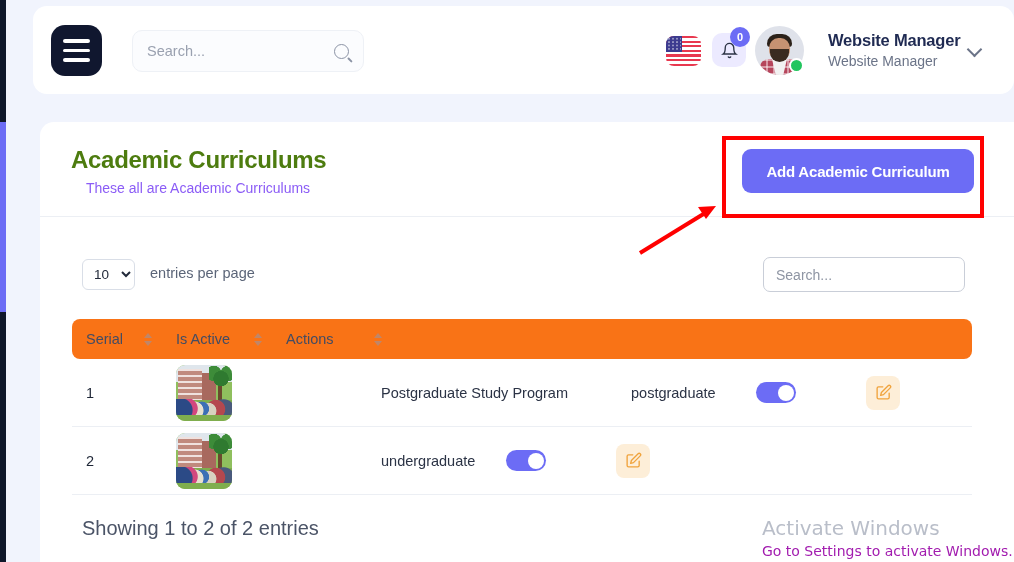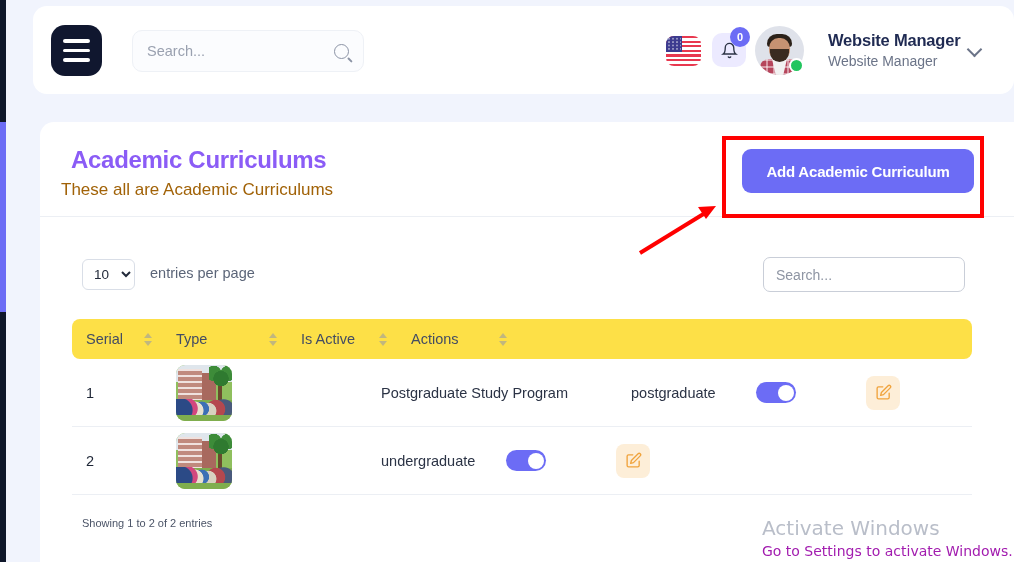--- a/index.html
+++ b/index.html
@@ -169,26 +169,26 @@
   
   .main-card {
     position: absolute; left: 40px; top: 122px;
     width: 974px; height: 440px;
     background: #ffffff;
     border-radius: 14px 0 0 0;
     overflow: hidden;
   }
   .page-title {
     position: absolute; left: 31px; top: 24px;
-    font-size: 24px; font-weight: bold; color: #8b5cf6;
+    font-size: 24px; font-weight: bold; color: #4d7c0f;
     letter-spacing: -0.3px;
   }
   .page-sub {
-    position: absolute; left: 21px; top: 58px;
-    font-size: 17px; color: #a16207;
+    position: absolute; left: 46px; top: 58px;
+    font-size: 14px; color: #8b5cf6;
   }
   .title-divider {
     position: absolute; left: 0; top: 94px;
     width: 974px; height: 1px; background: #eceff4;
   }
   .add-btn {
     position: absolute; left: 702px; top: 27px;
     width: 232px; height: 44px;
     background: #6c6cf5; color: #ffffff;
     border: none; border-radius: 9px;
@@ -219,21 +219,21 @@
     background: #ffffff; outline: none;
     font-family: "Liberation Sans", sans-serif;
     font-size: 14px; color: #3c4557; padding: 0 12px;
   }
   .table-search::placeholder { color: #8e95a3; }
 
   
   .tbl { position: absolute; left: 32px; top: 197px; width: 900px; }
   .thead {
     display: flex; align-items: center;
-    height: 40px; background: #fde047;
+    height: 40px; background: #f97316;
     border-radius: 8px;
   }
   .th {
     display: flex; align-items: center; justify-content: space-between;
     font-size: 14.5px; color: #434c63; font-weight: normal;
     height: 100%; cursor: pointer; padding-right: 10px;
   }
   .th > span.lbl { padding-left: 14px; }
   .sortico {
     display: flex; flex-direction: column; gap: 3px;
@@ -307,21 +307,21 @@
   }
   .edit-btn {
     width: 34px; height: 34px; border-radius: 8px;
     background: #fdeed8; border: none;
     display: flex; align-items: center; justify-content: center;
     cursor: pointer; flex: 0 0 auto;
   }
 
   .footer-info {
     position: absolute; left: 42px; top: 395px;
-    font-size: 11px; color: #4b5467;
+    font-size: 20px; color: #4b5467;
   }
 
   
   .wm-title {
     position: absolute; left: 762px; top: 516px;
     font-size: 20px; color: #b9bec9;
     font-family: "DejaVu Sans", sans-serif;
   }
   .wm-sub {
     position: absolute; left: 762px; top: 543px;
@@ -395,27 +395,20 @@
 
     <select class="per-page-select"><option value="10">10</option><option value="25">25</option><option value="50">50</option><option value="100">100</option></select>
     <div class="per-page-label">entries per page</div>
 
     <input class="table-search" value="" placeholder="Search..." style="">
 
     <div class="tbl">
       <div class="thead">
         <div class="th c-serial">
           <span class="lbl">Serial</span>
-          <span class="sortico">
-              <i class="up"></i>
-              <i class="dn"></i>
-            </span>
-        </div>
-        <div class="th c-type">
-          <span class="lbl">Type</span>
           <span class="sortico">
               <i class="up"></i>
               <i class="dn"></i>
             </span>
         </div>
         <div class="th c-active">
           <span class="lbl">Is Active</span>
           <span class="sortico">
               <i class="up"></i>
               <i class="dn"></i>

